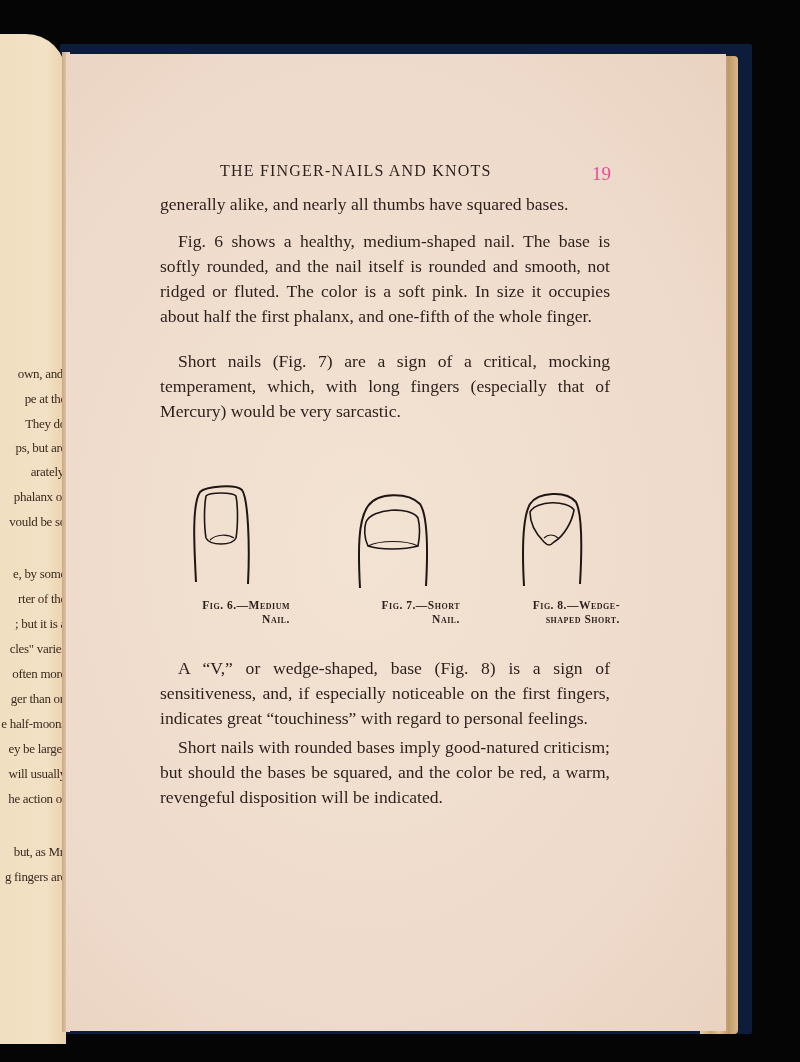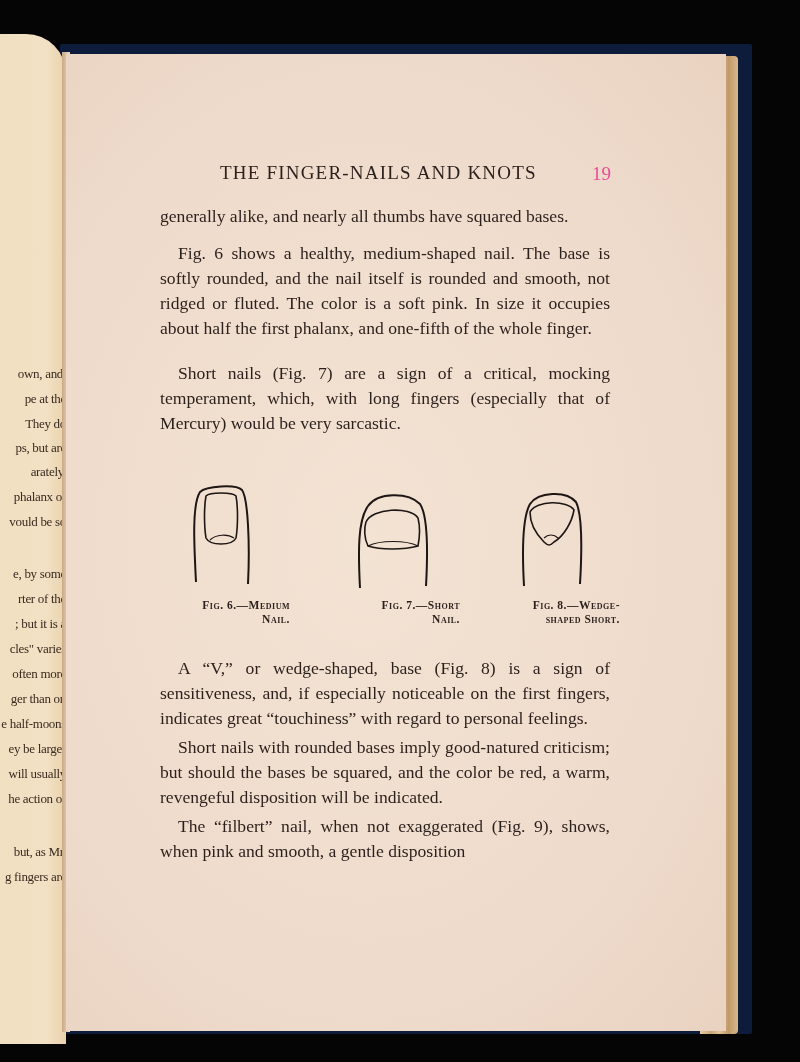--- a/index.html
+++ b/index.html
@@ -32,21 +32,21 @@
     position:absolute; left:62px; top:52px; width:8px; height:980px;
     background:linear-gradient(90deg,#c8a985,#f0dcc4);
   }
   .right-page {
     position:absolute; left:66px; top:54px; width:660px; height:977px;
     background:#f1dfcf;
     background:radial-gradient(ellipse at 45% 50%, #f3e3d3 0%, #eedacb 70%, #e9d2c0 100%);
   }
   .running-head {
     position:absolute; left:220px; top:162px;
-    font-size:19px; letter-spacing:1.2px; color:#2b1f1c;
+    font-size:16px; letter-spacing:1.2px; color:#2b1f1c;
   }
   .page-num {
     position:absolute; left:592px; top:163px; font-size:19px; color:#ec4899;
   }
   .body-text {
     position:absolute; left:160px; width:450px;
     font-size:17.6px; line-height:25px; color:#2b1f1c;
     text-align:justify;
   }
   .body-text p { margin:0; }
@@ -87,21 +87,21 @@
   <div class="left-line" style="top:810px;">but, as Mr.</div>
   <div class="left-line" style="top:835px;">g fingers are</div>
 </div>
 
 <div class="gutter"></div>
 <div class="right-page"></div>
 
 <div class="running-head">THE FINGER-NAILS AND KNOTS</div>
 <div class="page-num">19</div>
 
-<div class="body-text" style="top:204px;">
+<div class="body-text" style="top:192px;">
   <p>generally alike, and nearly all thumbs have squared bases.</p>
   <p class="indent" style="margin-top:12px;">Fig. 6 shows a healthy, medium-shaped nail. The base is softly rounded, and the nail itself is rounded and smooth, not ridged or fluted. The color is a soft pink. In size it occupies about half the first phalanx, and one-fifth of the whole finger.</p>
   <p class="indent" style="margin-top:20px;">Short nails (Fig. 7) are a sign of a critical, mocking temperament, which, with long fingers (especially that of Mercury) would be very sarcastic.</p>
 </div>
 
 <svg class="fig" style="left:188px;top:484px;" width="72" height="100" viewBox="0 0 72 100">
   <path d="M8 98 C6 60 4 20 12 8 C18 2 48 0 54 6 C60 14 62 60 60 100" fill="none" stroke="#1e1614" stroke-width="2"></path>
   <path d="M18 12 C16 22 16 42 18 54 C22 62 44 62 48 54 C50 42 50 22 48 12 C44 8 22 8 18 12 Z" fill="none" stroke="#1e1614" stroke-width="1.6"></path>
   <path d="M22 56 C28 50 40 50 46 54" fill="none" stroke="#1e1614" stroke-width="1.2"></path>
 </svg>
@@ -127,14 +127,13 @@
   <div>Nail.</div>
 </div>
 <div class="caption" style="left:490px;top:598px;width:130px;">
   <div>Fig. 8.—Wedge-</div>
   <div>shaped Short.</div>
 </div>
 
 <div class="body-text" style="top:656px;">
   <p class="indent">A “V,” or wedge-shaped, base (Fig. 8) is a sign of sensitiveness, and, if especially noticeable on the first fingers, indicates great “touchiness” with regard to personal feelings.</p>
   <p class="indent" style="margin-top:4px;">Short nails with rounded bases imply good-natured criticism; but should the bases be squared, and the color be red, a warm, revengeful disposition will be indicated.</p>
-  <p class="indent" style="margin-top:4px;">The “filbert” nail, when not exaggerated (Fig. 9), shows, when pink and smooth, a gentle disposition</p>
 </div>
 
 </body></html>

